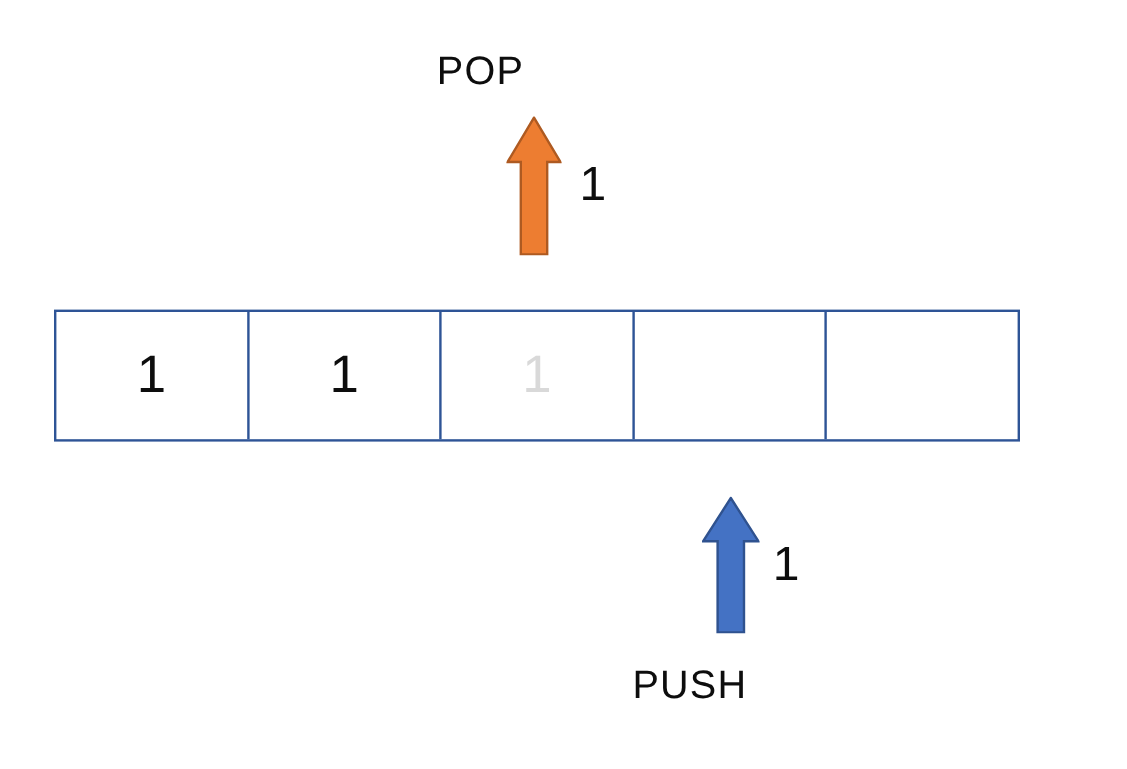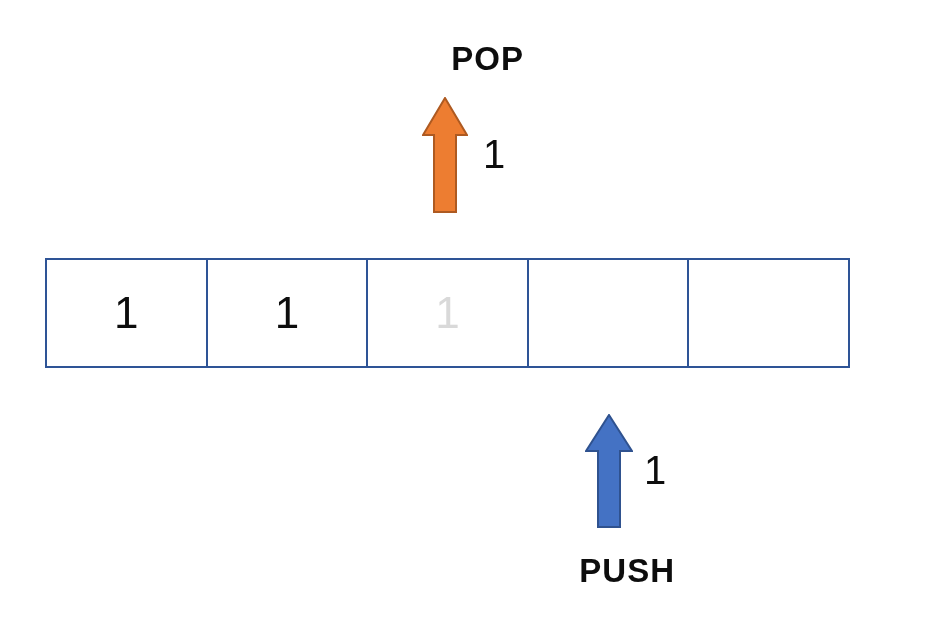--- a/index.html
+++ b/index.html
@@ -11,29 +11,29 @@
   .canvas {
     position: relative;
     width: 939px;
     height: 641px;
     background: #ffffff;
     overflow: hidden;
   }
   .label {
     position: absolute;
     width: 160px;
-    text-align: right;
+    text-align: left;
     font-size: 33px;
-    font-weight: 700;
+    font-weight: 400;
     letter-spacing: 1px;
     color: #0d0d0d;
     line-height: 1;
   }
   .pop-label  { left: 364px; top: 42px; }
-  .push-label { left: 515px; top: 554px; }
+  .push-label { left: 527px; top: 554px; }
   .arrow { position: absolute; display: block; }
   .pop-arrow  { left: 422px; top: 97px;  width: 46px; height: 116px; }
   .push-arrow { left: 585px; top: 414px; width: 48px; height: 114px; }
   .value {
     position: absolute;
     font-size: 40px;
     font-weight: 400;
     color: #0d0d0d;
     line-height: 1;
   }

